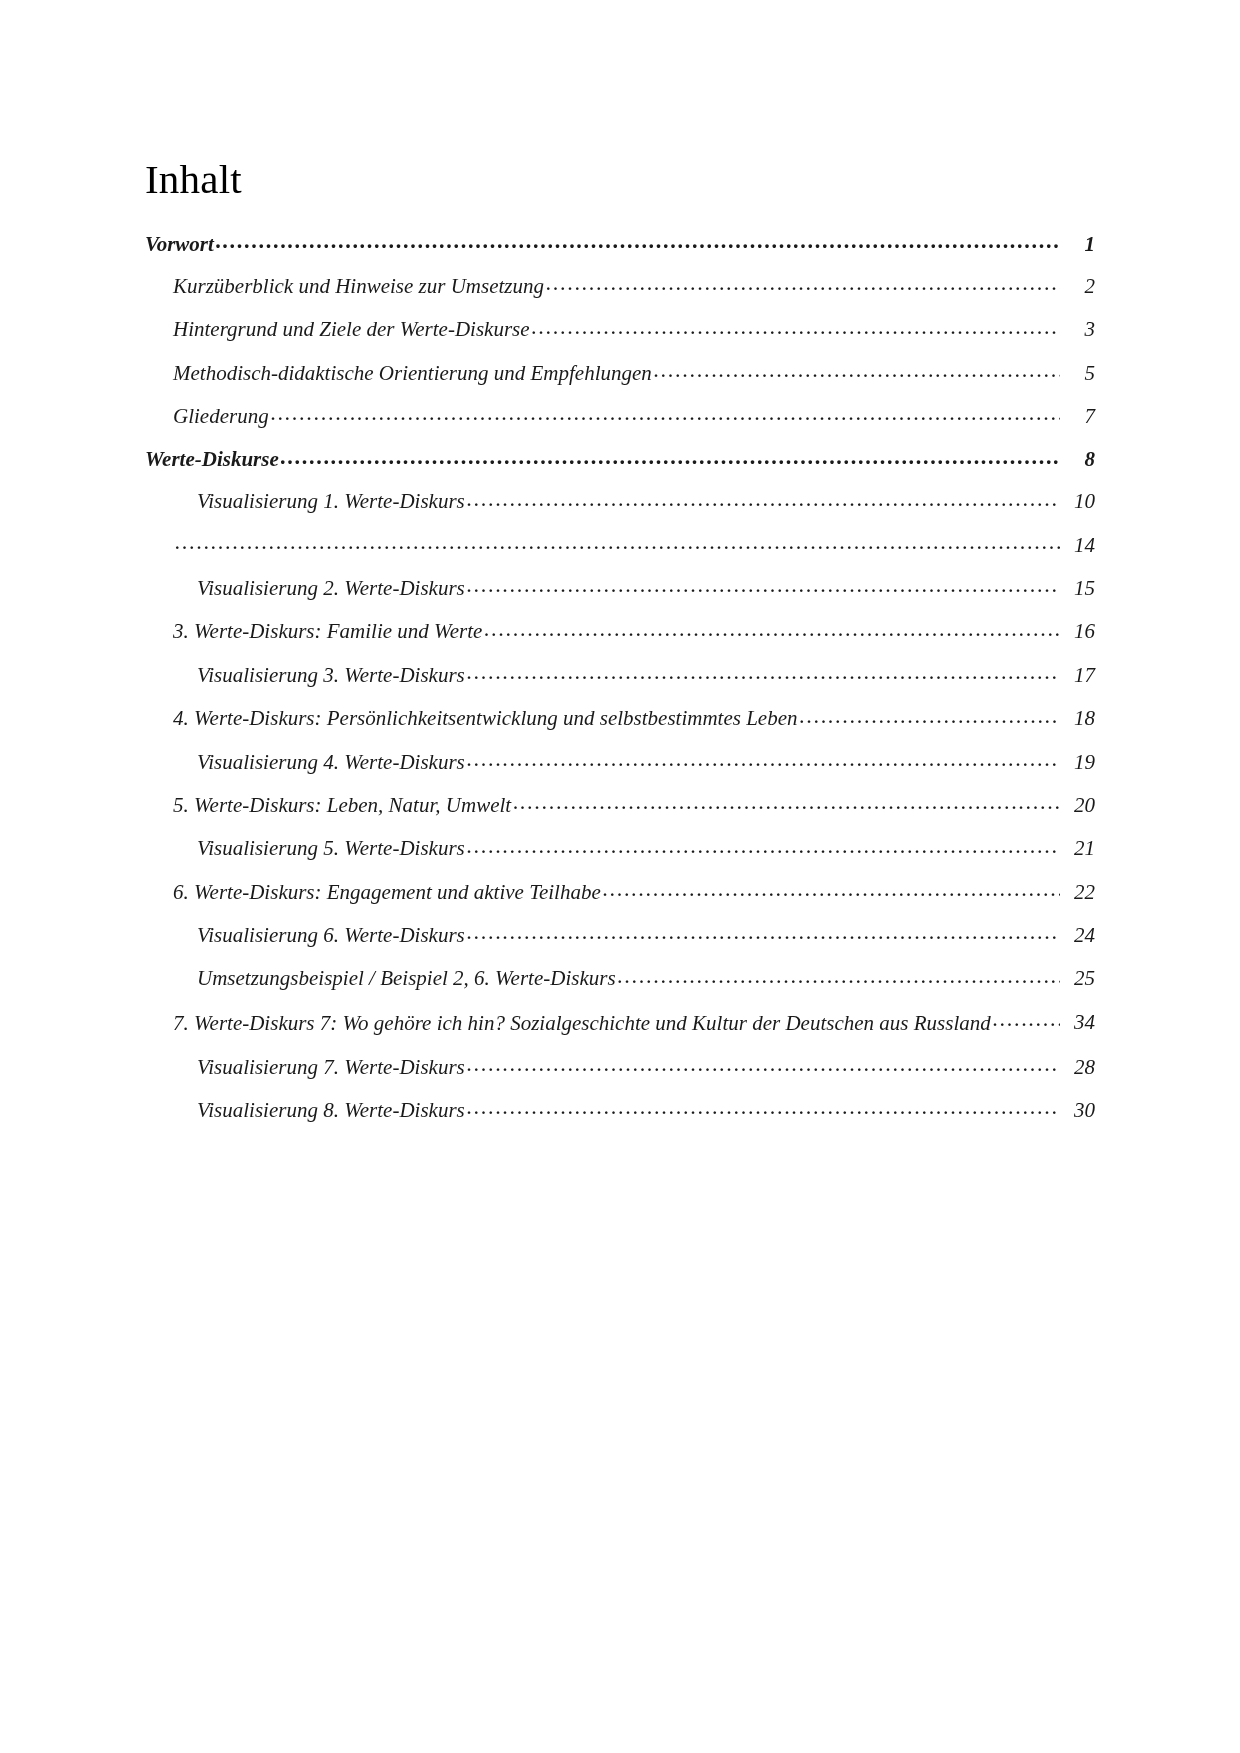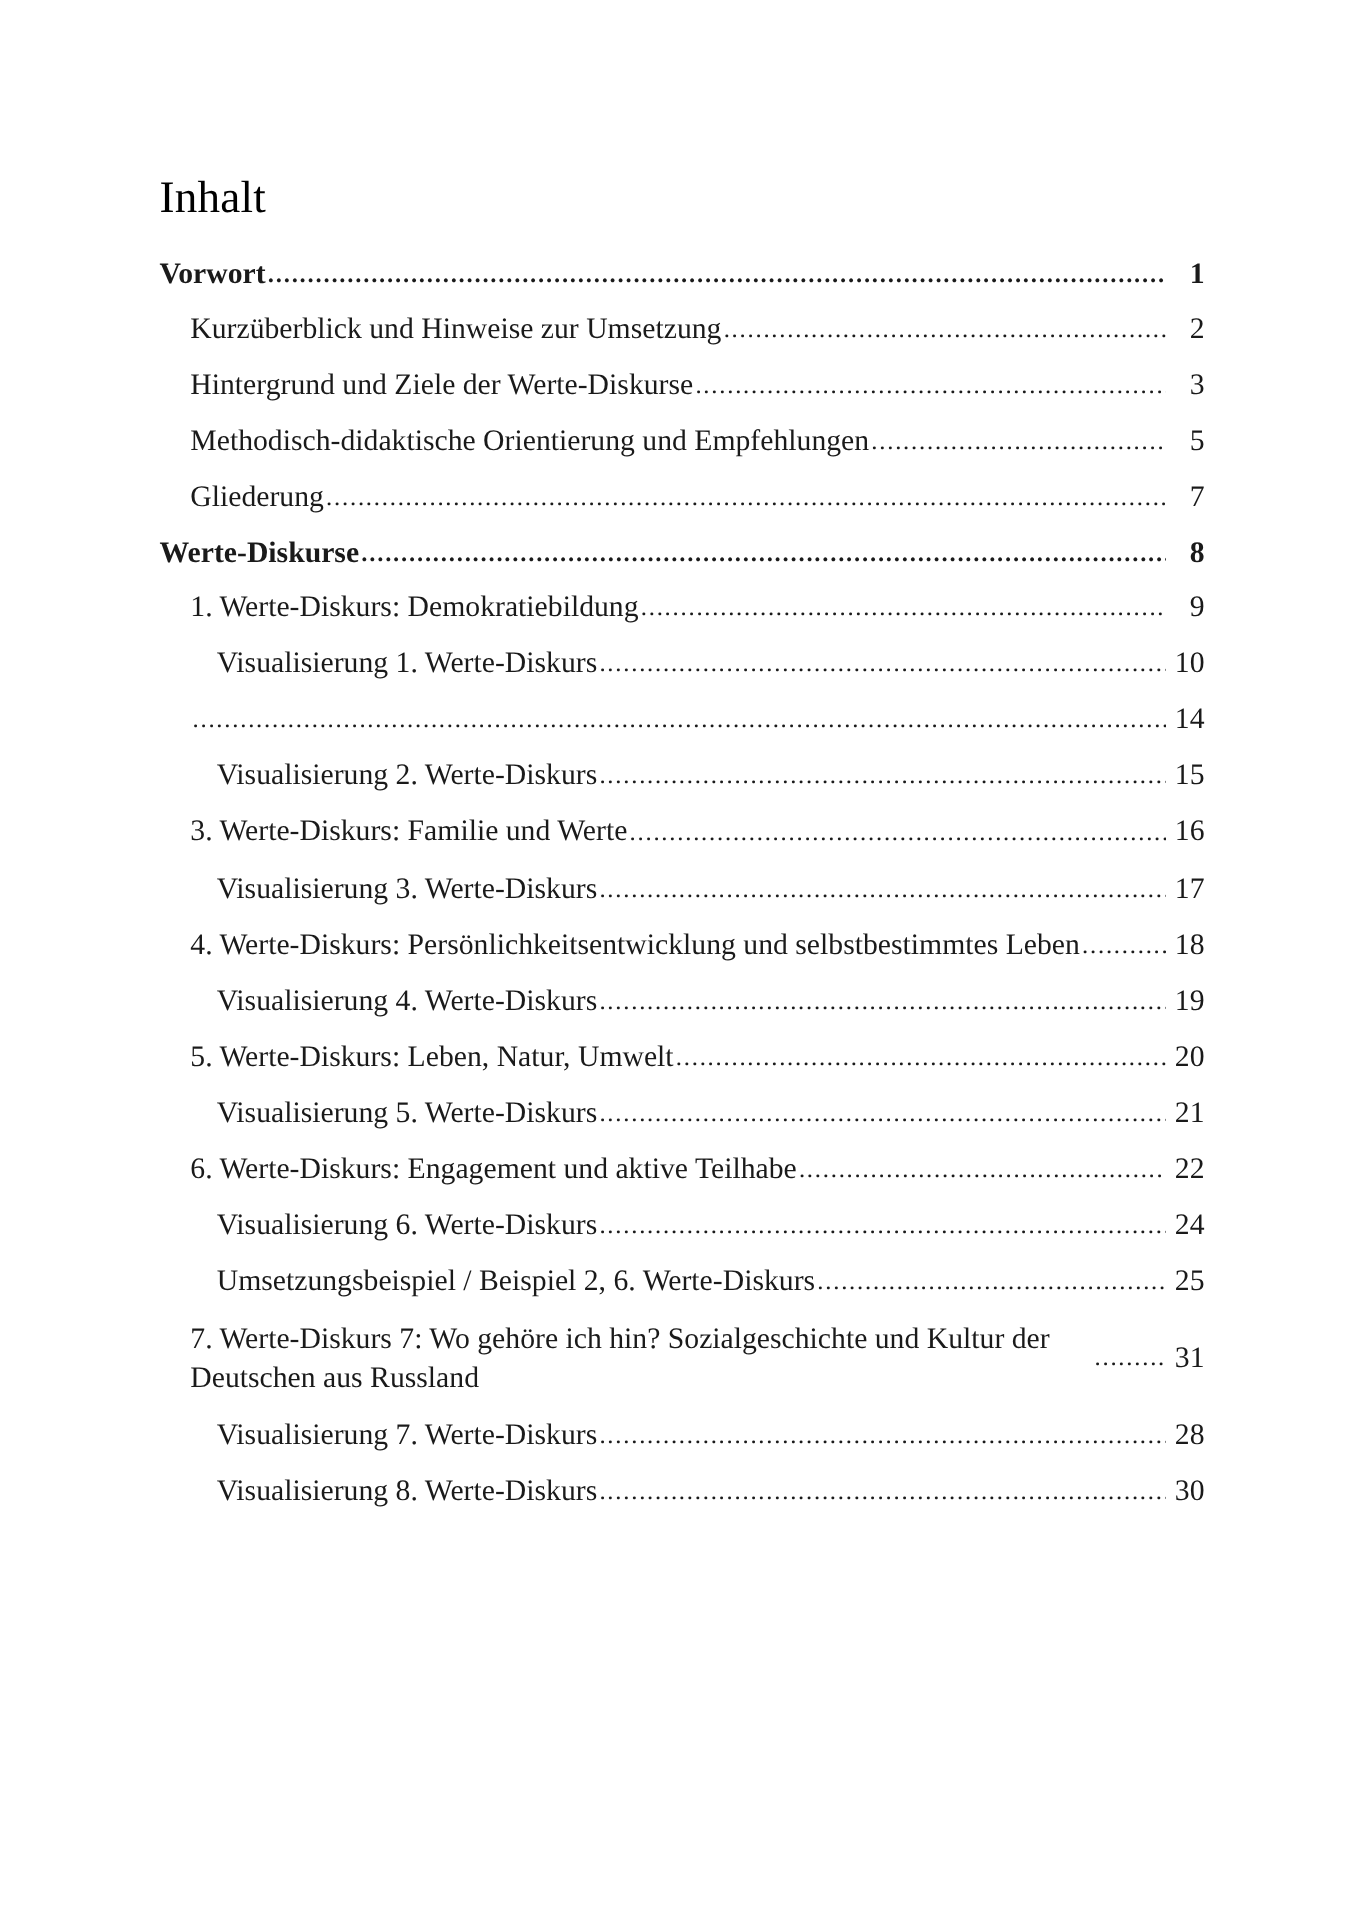--- a/index.html
+++ b/index.html
@@ -36,24 +36,25 @@
     letter-spacing: 0.2px;
     margin: 0 0 28px 0;
     color: #000;
   }
   .toc-list {
     width: 950px;
   }
   .toc-row {
     display: flex;
     align-items: flex-end;
-    font-size: 27px;
+    font-size: 21px;
     line-height: 1.28;
     margin-bottom: 16.5px;
     white-space: nowrap;
+    font-style: italic;
   }
   .toc-row.level-1 {
     font-weight: bold;
     margin-bottom: 15px;
   }
   .toc-row.level-2 {
     padding-left: 28px;
   }
   .toc-row.level-3 {
     padding-left: 52px;
@@ -126,25 +127,20 @@
         <div class="toc-row level-2">
           <span class="toc-text">Gliederung</span>
           <span class="dots"></span>
           <span class="toc-page">7</span>
         </div>
         <div class="toc-row level-1">
           <span class="toc-text">Werte-Diskurse</span>
           <span class="dots"></span>
           <span class="toc-page">8</span>
         </div>
-        <div class="toc-row level-2">
-          <span class="toc-text">1. Werte-Diskurs: Demokratiebildung</span>
-          <span class="dots"></span>
-          <span class="toc-page">9</span>
-        </div>
         <div class="toc-row level-3">
           <span class="toc-text">Visualisierung 1. Werte-Diskurs </span>
           <span class="dots"></span>
           <span class="toc-page">10</span>
         </div>
         <div class="toc-row level-2">
           <span class="dots"></span>
           <span class="toc-page">14</span>
         </div>
         <div class="toc-row level-3">
@@ -193,21 +189,21 @@
           <span class="toc-page">24</span>
         </div>
         <div class="toc-row level-3">
           <span class="toc-text">Umsetzungsbeispiel / Beispiel 2, 6. Werte-Diskurs</span>
           <span class="dots"></span>
           <span class="toc-page">25</span>
         </div>
         <div class="toc-row level-2 wrap">
           <span class="toc-text">7. Werte-Diskurs 7: Wo gehöre ich hin? Sozialgeschichte und Kultur der Deutschen aus Russland</span>
           <span class="dots"></span>
-          <span class="toc-page">31</span>
+          <span class="toc-page">34</span>
         </div>
         <div class="toc-row level-3">
           <span class="toc-text">Visualisierung 7. Werte-Diskurs</span>
           <span class="dots"></span>
           <span class="toc-page">28</span>
         </div>
         <div class="toc-row level-3">
           <span class="toc-text">Visualisierung 8. Werte-Diskurs </span>
           <span class="dots"></span>
           <span class="toc-page">30</span>

